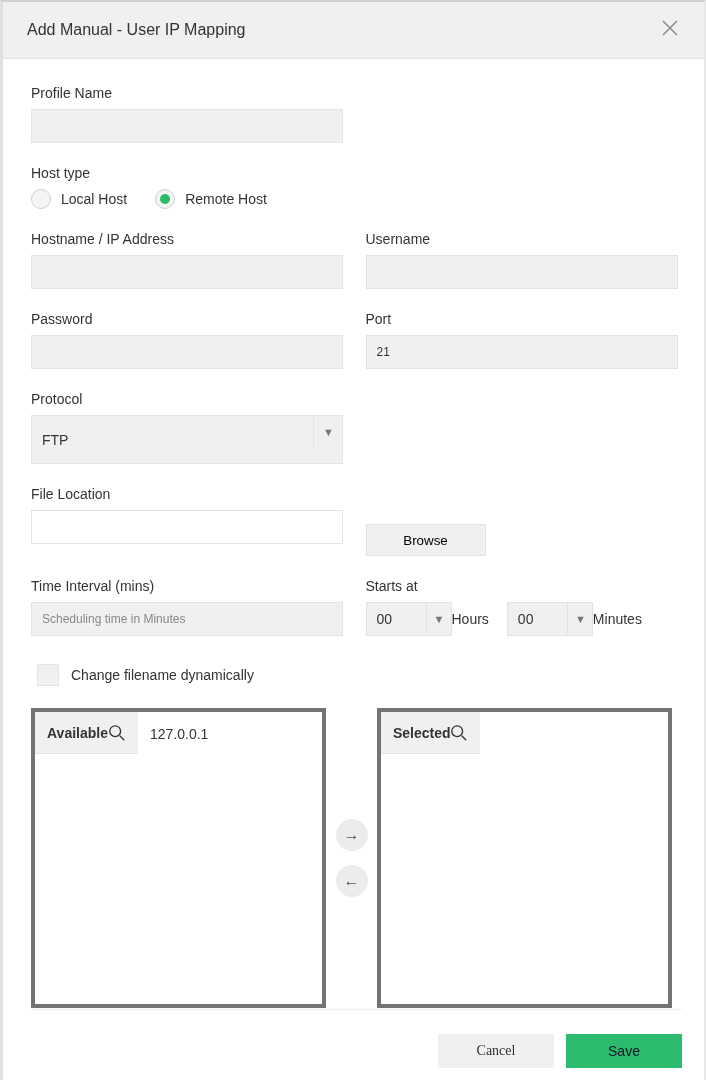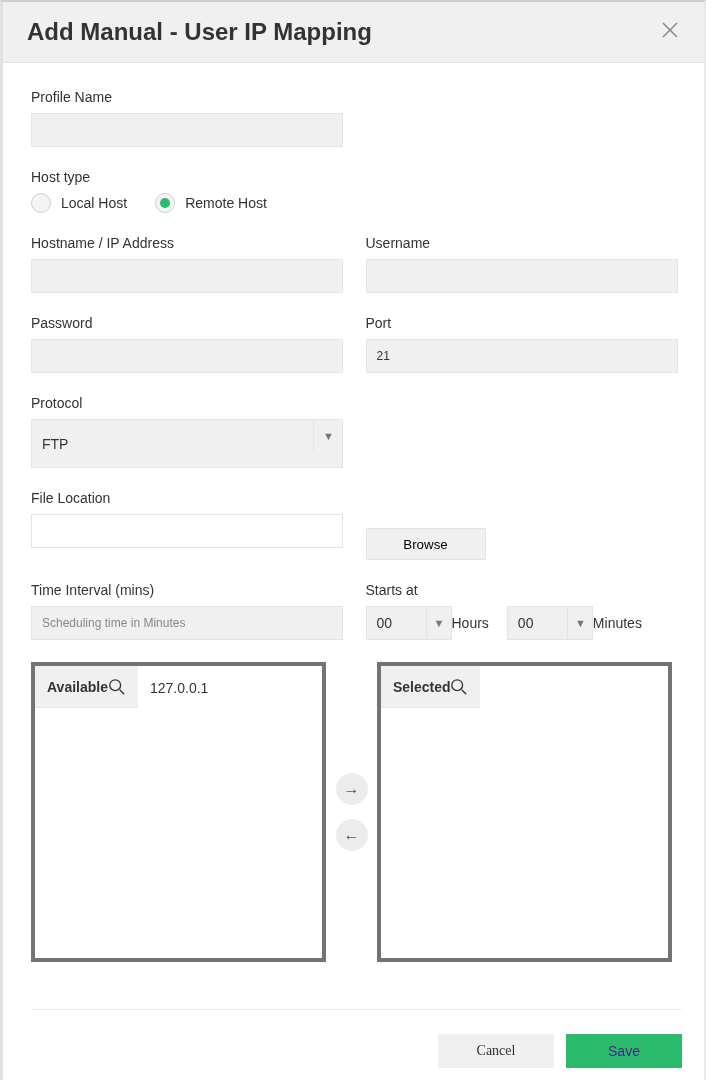--- a/index.html
+++ b/index.html
@@ -17,22 +17,22 @@
   }
   .header {
     background: #f0f0f0;
     padding: 16px 24px;
     display: flex;
     align-items: center;
     justify-content: space-between;
     border-bottom: 1px solid #e4e4e4;
   }
   .header-title {
-    font-size: 24px;
-    font-weight: 700;
+    font-size: 16px;
+    font-weight: 400;
     color: #333;
   }
   .close-btn {
     cursor: pointer;
     color: #888;
     font-size: 22px;
     line-height: 1;
   }
   .content {
     padding: 26px 32px 0 28px;
@@ -211,21 +211,21 @@
     gap: 12px;
   }
   .btn {
     height: 34px;
     min-width: 116px;
     border: none;
     cursor: pointer;
     font-size: 14px;
   }
   .btn-cancel { background: #f0f0f0; color: #333; font-family: Liberation Serif, serif; }
-  .btn-save { background: #2cbb6d; color: #4c1d95; }
+  .btn-save { background: #2cbb6d; color: #0f172a; }
   input::placeholder { color: #888; }
 </style>
 </head>
 <body>
 
 <div class="header">
   <div class="header-title">Add Manual - User IP Mapping</div>
   <div class="close-btn">
     <svg width="20" height="20" viewBox="0 0 20 20">
         <line x1="3" y1="3" x2="17" y2="17" stroke="#888" stroke-width="1.5"></line>
@@ -318,20 +318,24 @@
           <div class="select-box">
               <span>00</span>
             </div>
           <div class="select-caret">▼</div>
         </div>
         <span class="unit" style="margin-right:0">Minutes</span>
       </div>
     </div>
   </div>
 
+  <div class="checkbox-row">
+    <div class="checkbox"></div>
+    <span>Change filename dynamically</span>
+  </div>
 
   <div class="transfer-row">
     <div class="panel">
       <div class="panel-head">
         <span>Available</span>
         <span class="search-icon">
           <svg viewBox="0 0 20 20">
               <circle cx="8" cy="8" r="6" stroke-width="1.5"></circle>
               <line x1="13" y1="13" x2="18" y2="18" stroke-width="1.5"></line>
             </svg>

